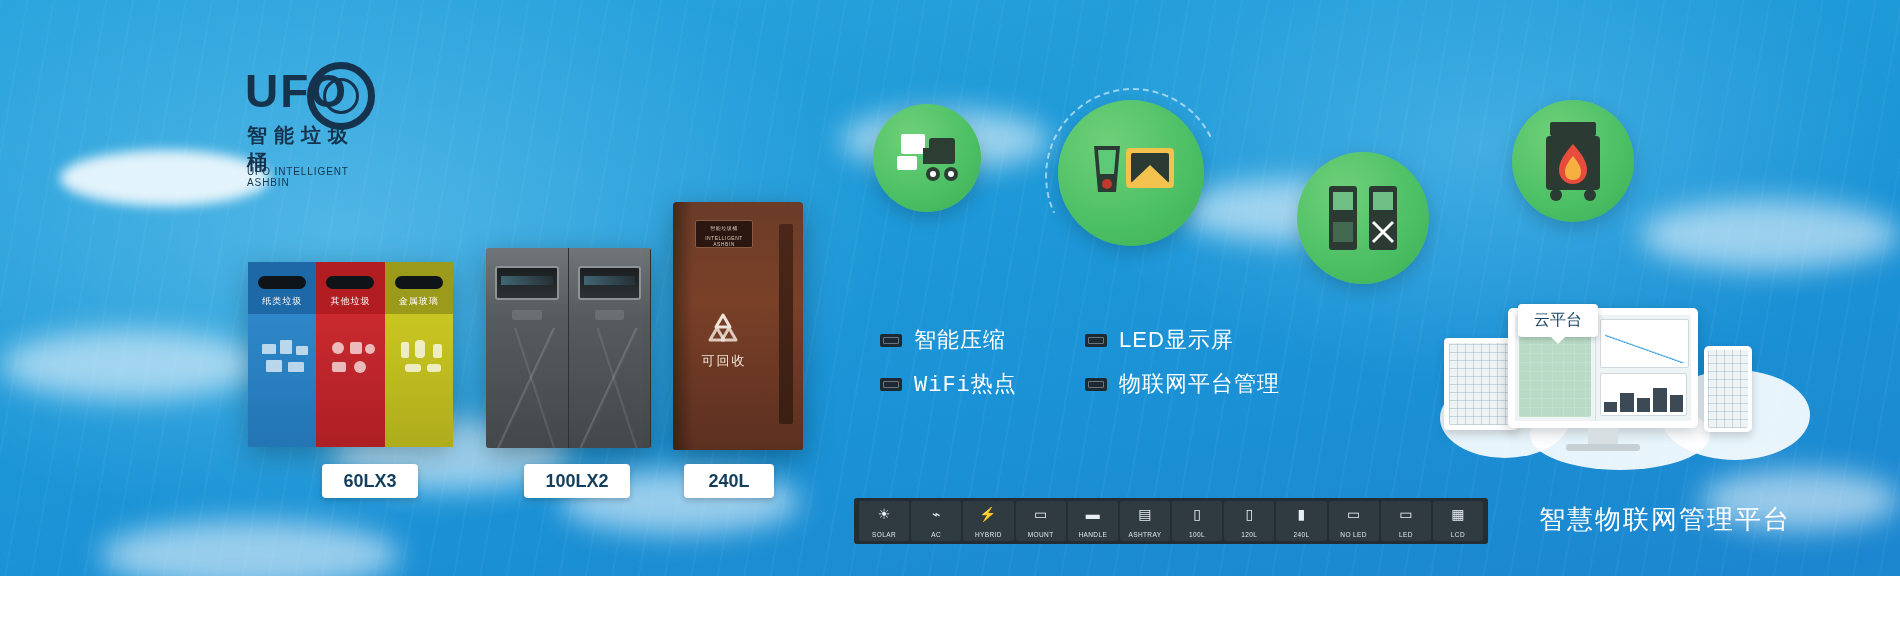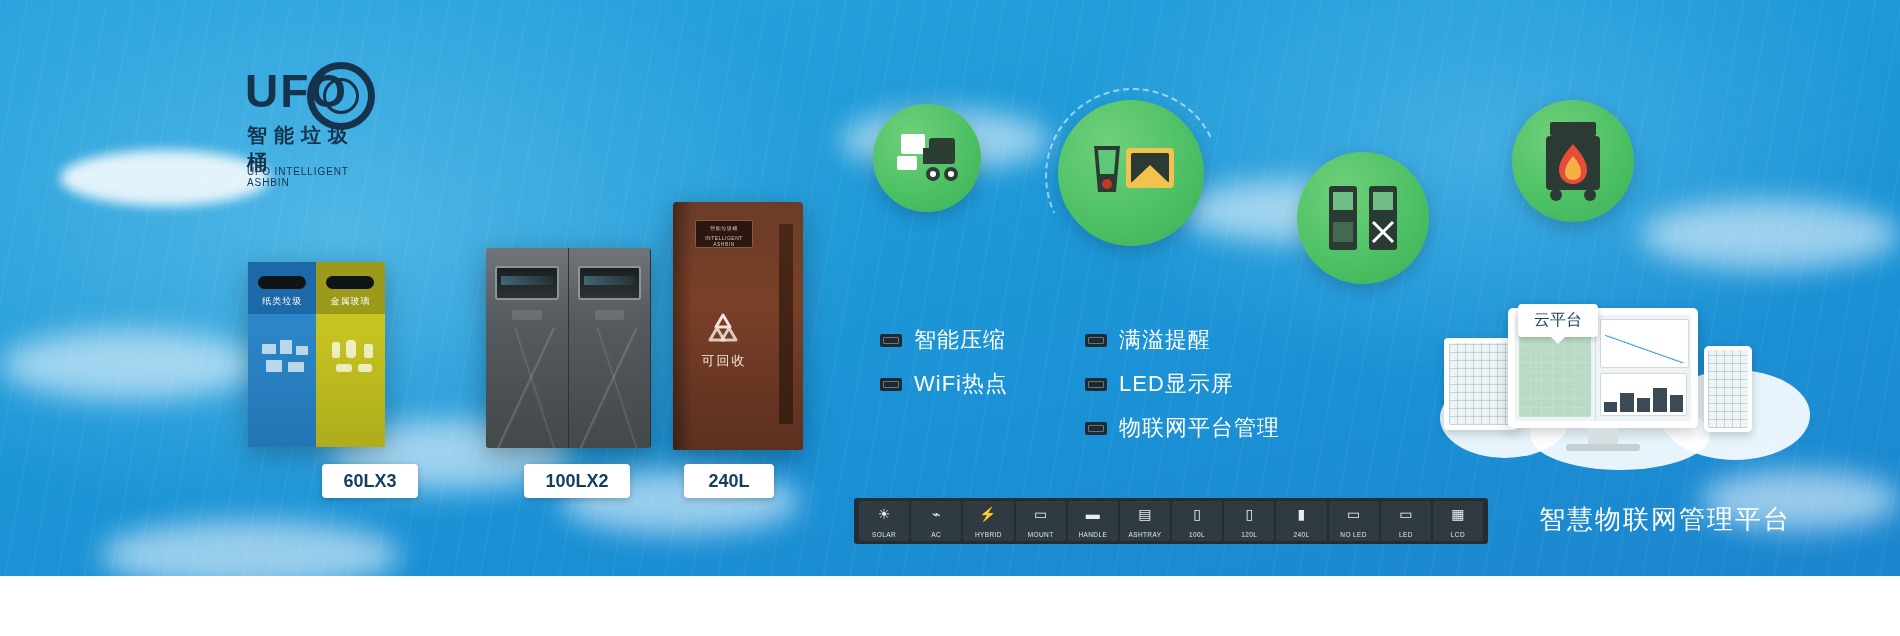--- a/index.html
+++ b/index.html
@@ -229,21 +229,21 @@
     left: 1045px; top: 88px; width: 172px; height: 172px;
     border: 2px dashed rgba(255,255,255,.55);
     border-radius: 50%;
     border-right-color: transparent;
     border-bottom-color: transparent;
     transform: rotate(20deg);
   }
 
   
   .feature-list { position:absolute; }
-  #features-left { left: 880px; top: 322px; }
+  #features-left { left: 880px; top: 322px; font-family: Liberation Mono, monospace; }
   #features-right { left: 1085px; top: 322px; }
   .feature-item {
     display:flex; align-items:center;
     height: 36px;
     color:#ffffff;
     font-size: 22px;
     margin-bottom: 8px;
     letter-spacing: 1px;
   }
   .feature-item .bullet {
@@ -392,20 +392,37 @@
           <div class="lbl">纸类垃圾</div>
         </div>
         <div class="body">
           <svg class="icons" viewBox="0 0 60 46">
             <g fill="rgba(255,255,255,0.8)">
               <rect x="6" y="8" width="14" height="10" rx="1"></rect>
               <rect x="24" y="4" width="12" height="14" rx="1"></rect>
               <rect x="40" y="10" width="12" height="9" rx="1"></rect>
               <rect x="10" y="24" width="16" height="12" rx="1"></rect>
               <rect x="32" y="26" width="16" height="10" rx="1"></rect>
+            </g>
+          </svg>
+        </div>
+      </div>
+      <div class="cell c2">
+        <div class="top">
+          <div class="slot"></div>
+          <div class="lbl">其他垃圾</div>
+        </div>
+        <div class="body">
+          <svg class="icons" viewBox="0 0 60 46">
+            <g fill="rgba(255,255,255,0.8)">
+              <circle cx="14" cy="12" r="6"></circle>
+              <rect x="26" y="6" width="12" height="12" rx="2"></rect>
+              <circle cx="46" cy="13" r="5"></circle>
+              <rect x="8" y="26" width="14" height="10" rx="2"></rect>
+              <circle cx="36" cy="31" r="6"></circle>
             </g>
           </svg>
         </div>
       </div>
       <div class="cell c3">
         <div class="top">
           <div class="slot"></div>
           <div class="lbl">金属玻璃</div>
         </div>
         <div class="body">
@@ -515,24 +532,20 @@
     </div>
     <div class="feature-item">
       <span class="bullet"></span>
       <span>WiFi热点</span>
     </div>
   </div>
 
   <div class="feature-list" id="features-right">
     <div class="feature-item">
       <span class="bullet"></span>
-      <span>满溢提醒</span>
-    </div>
-    <div class="feature-item">
-      <span class="bullet"></span>
       <span>LED显示屏</span>
     </div>
     <div class="feature-item">
       <span class="bullet"></span>
       <span>物联网平台管理</span>
     </div>
   </div>
 
   <div id="icon-strip">
     <div class="strip-item">

